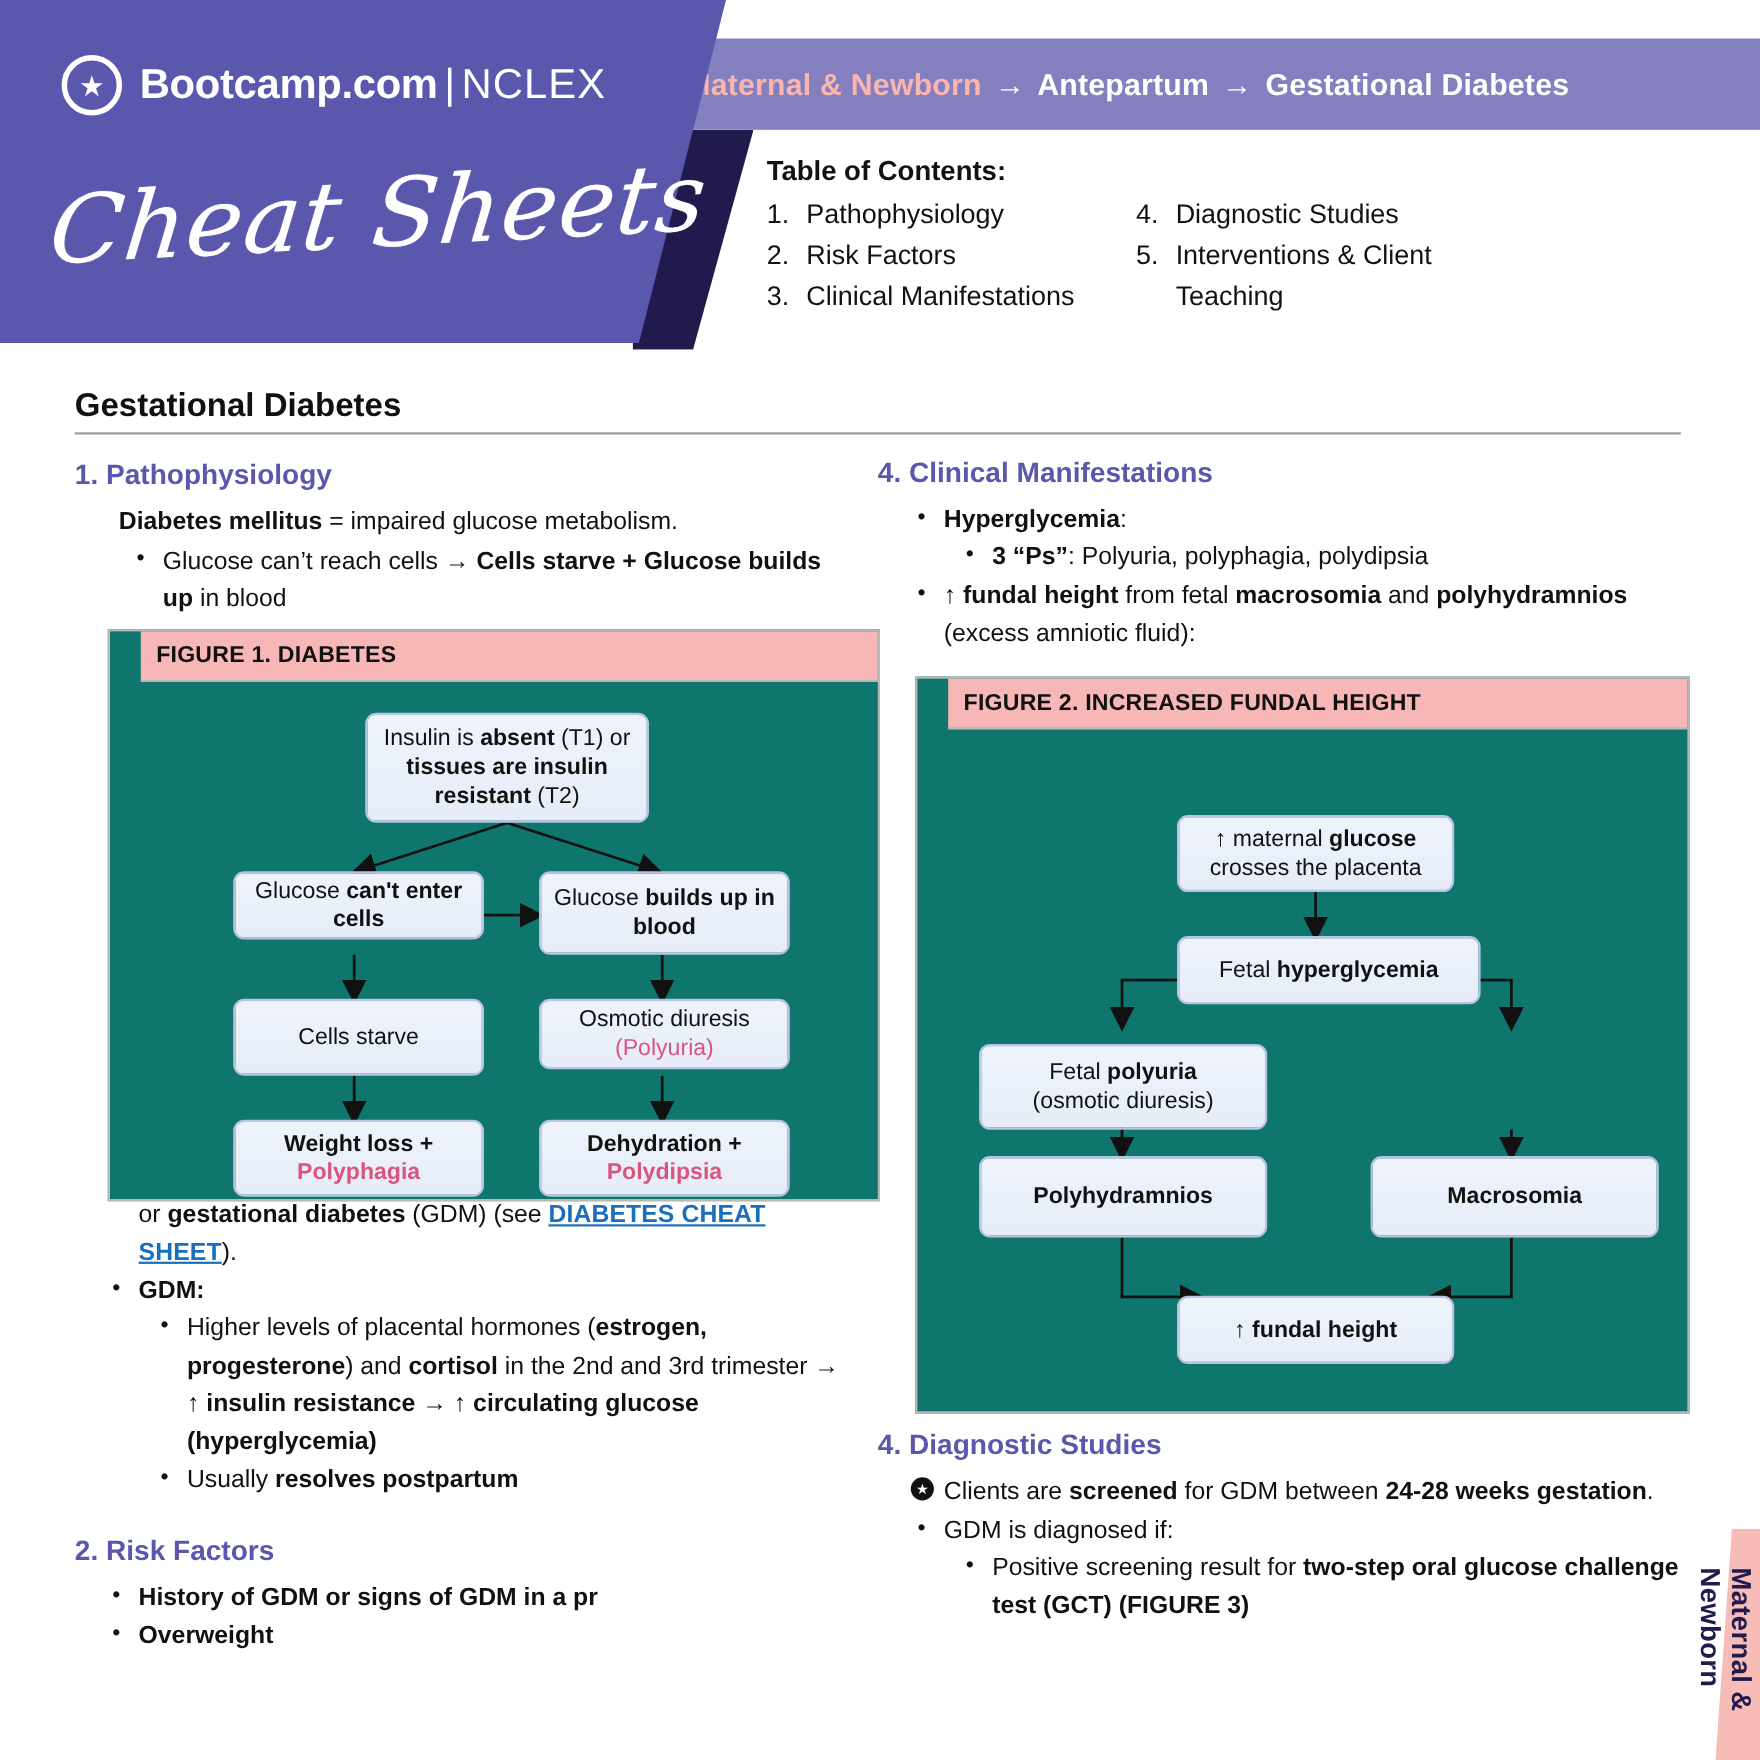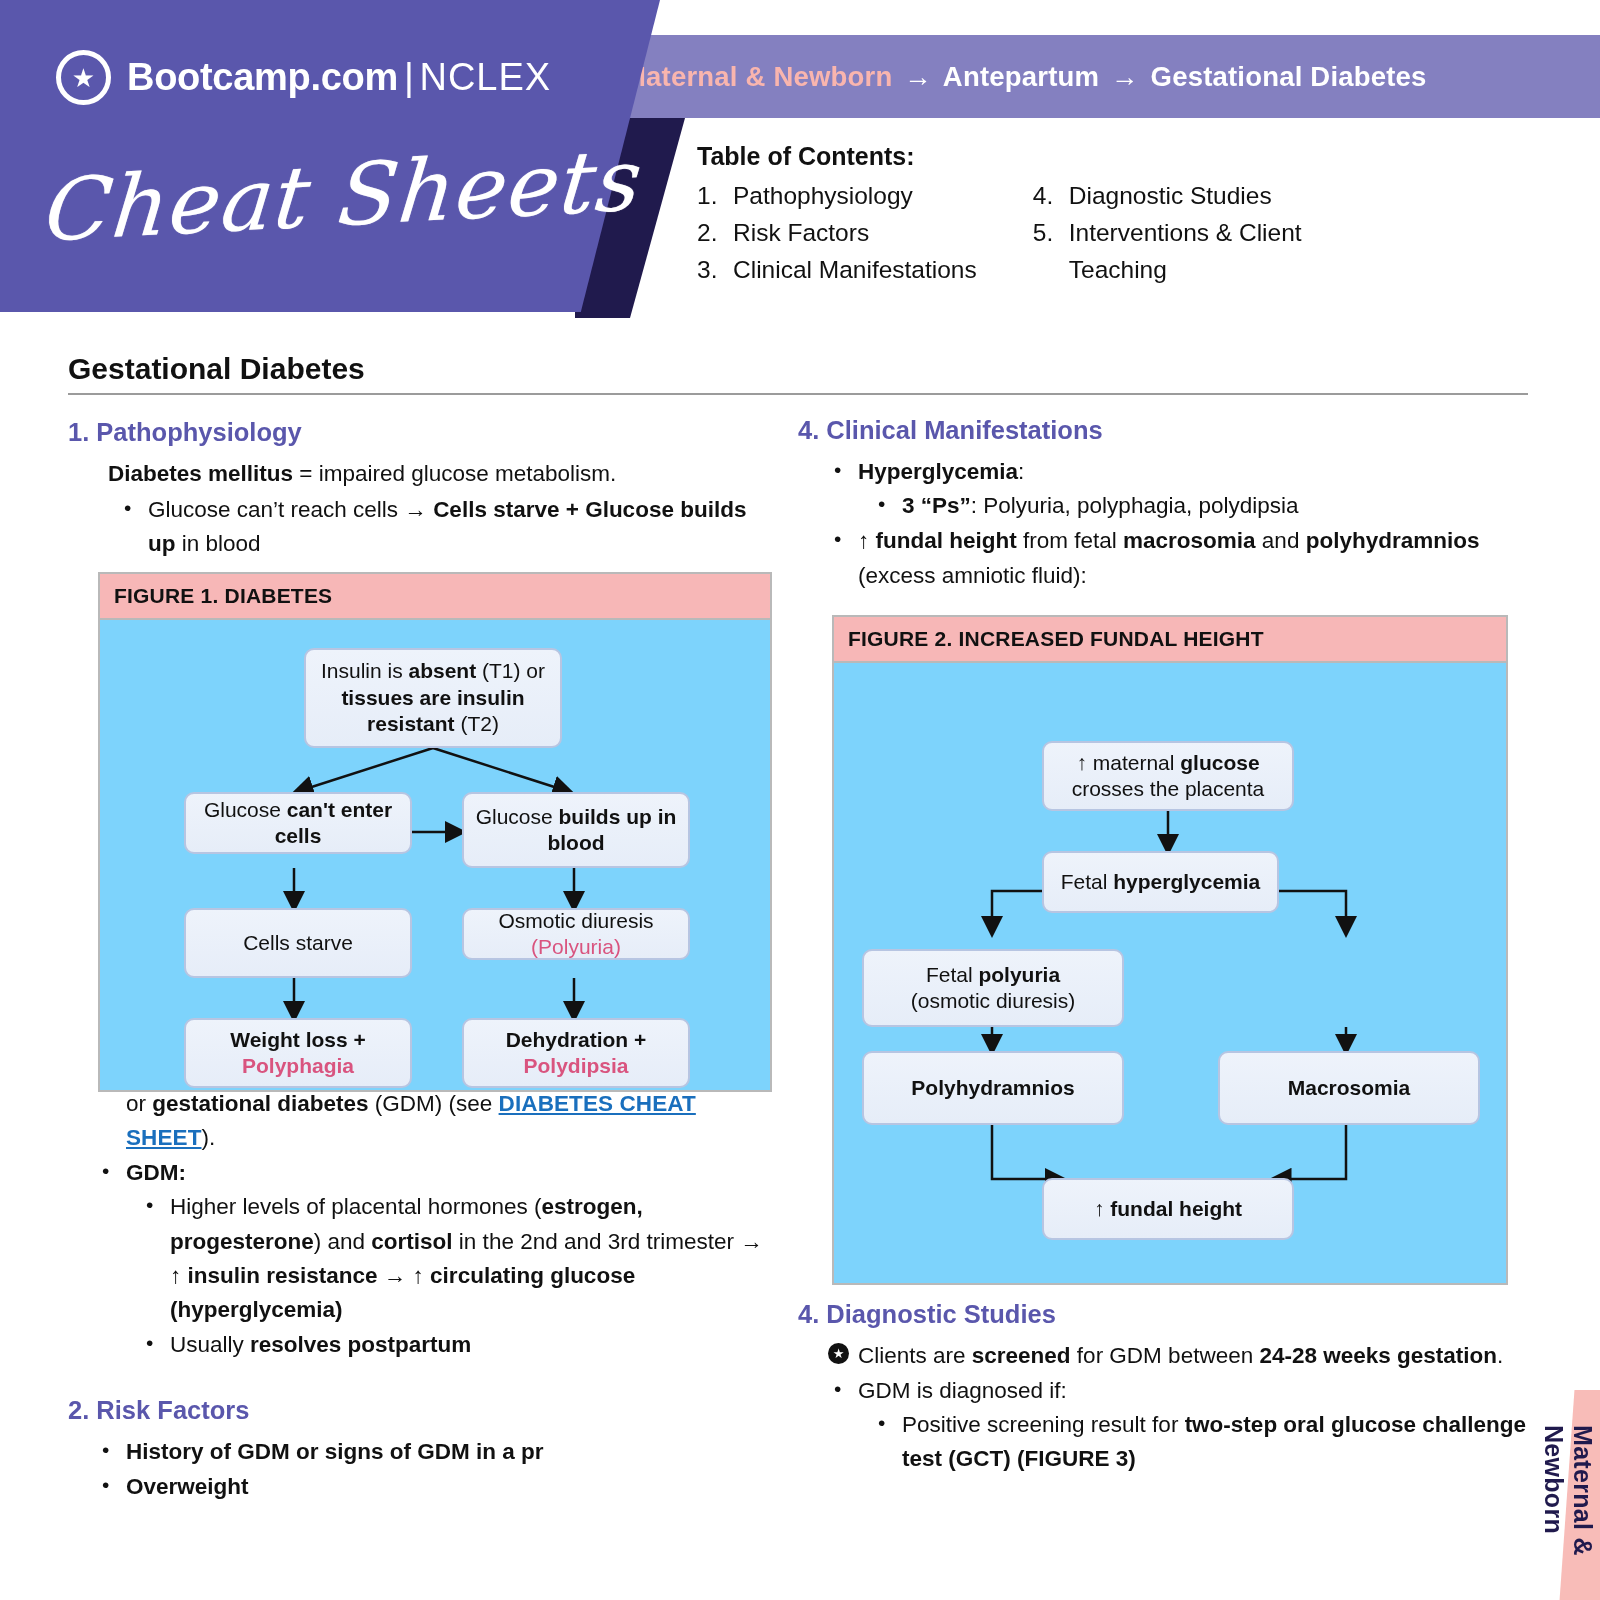--- a/index.html
+++ b/index.html
@@ -119,21 +119,21 @@
     width:21px;height:21px;border-radius:50%;background:#111;
     display:flex;align-items:center;justify-content:center;
     color:#fff;font-size:13px;line-height:1;
   }
   .lnk{
     color:#1a6fbd;font-weight:bold;text-decoration:underline;
     letter-spacing:.1px;
   }
 
   
-  .figure{border:2px solid #b9b9b9;background:#7dd3fc;}
+  .figure{border:2px solid #b9b9b9;background:#0f766e;padding-left:28px;}
   .fig-head{
     background:#f7b7b7;border-bottom:2px solid #b9b9b9;
     padding:10px 14px;
     font-size:21px;font-weight:bold;color:#111;letter-spacing:.2px;
   }
   .fig-body{position:relative;}
 
   .node{
     position:absolute;box-sizing:border-box;
     background:linear-gradient(180deg,#eef3fb 0%,#e6edf8 100%);
@@ -308,21 +308,21 @@
     </div>
 
     <div class="node" style="left:362px;top:172px;width:228px;height:76px;">
       <div><span>Glucose </span><span class="b">builds up in blood</span></div>
     </div>
 
     <div class="node" style="left:84px;top:288px;width:228px;height:70px;">
       <div>Cells starve</div>
     </div>
 
-    <div class="node" style="left:362px;top:288px;width:228px;height:52px;">
+    <div class="node" style="left:362px;top:288px;width:228px;height:64px;">
       <div>
         <span>Osmotic diuresis</span><br>
         <span class="pink">(Polyuria)</span>
       </div>
     </div>
 
     <div class="node" style="left:84px;top:398px;width:228px;height:70px;">
       <div>
         <span class="b">Weight loss +</span><br>
         <span class="pink b">Polyphagia</span>
@@ -399,21 +399,21 @@
 
       <path d="M512,462 L512,516 L440,516" stroke="#111" stroke-width="2.5" fill="none" marker-end="url(#ah2)"></path>
     </svg>
 
     <div class="node" style="left:208px;top:78px;width:252px;height:70px;">
       <div>
         <span>↑ maternal </span><span class="b">glucose</span><span> crosses the placenta</span>
       </div>
     </div>
 
-    <div class="node" style="left:208px;top:188px;width:237px;height:62px;">
+    <div class="node" style="left:208px;top:188px;width:276px;height:62px;">
       <div><span>Fetal </span><span class="b">hyperglycemia</span></div>
     </div>
 
     <div class="node" style="left:28px;top:270px;width:262px;height:78px;margin-top:16px;">
       <div>
         <span>Fetal </span><span class="b">polyuria</span><br>
         <span> (osmotic diuresis)</span>
       </div>
     </div>
 

